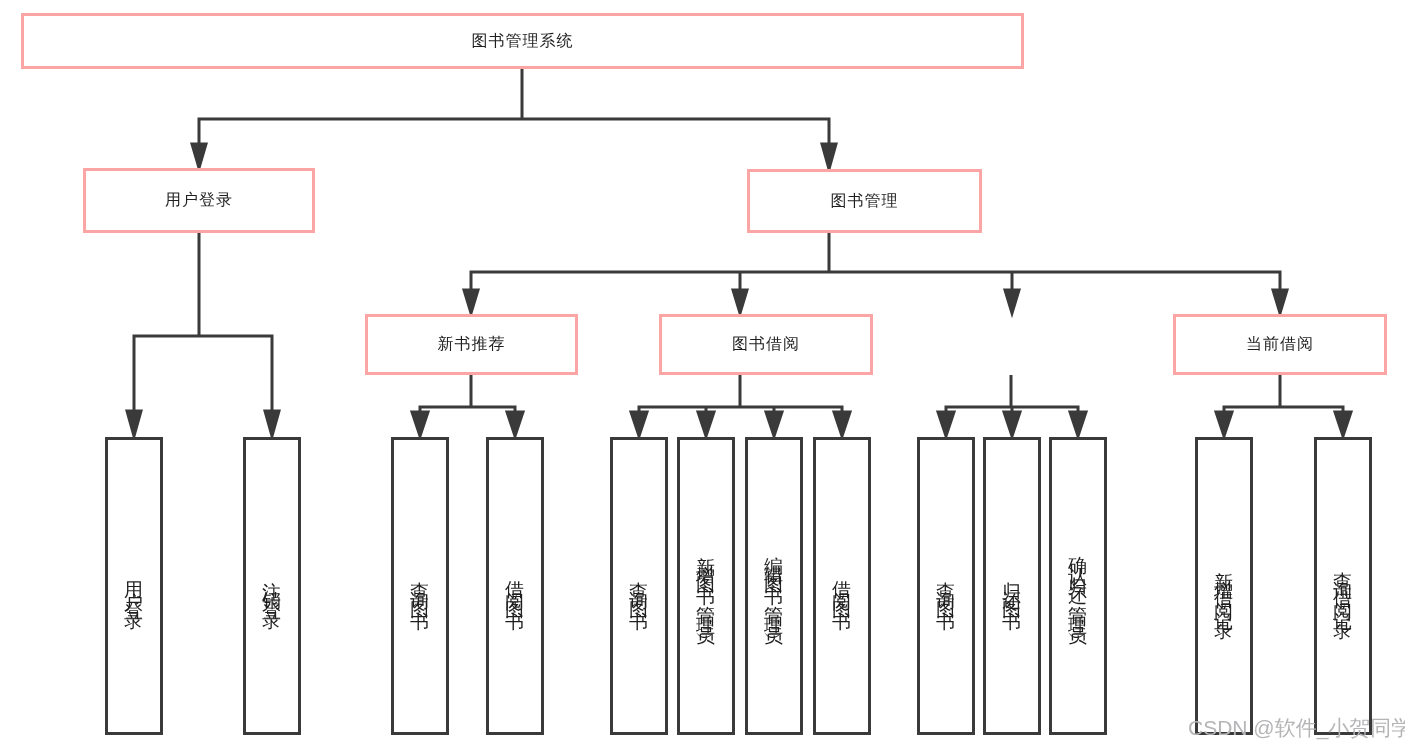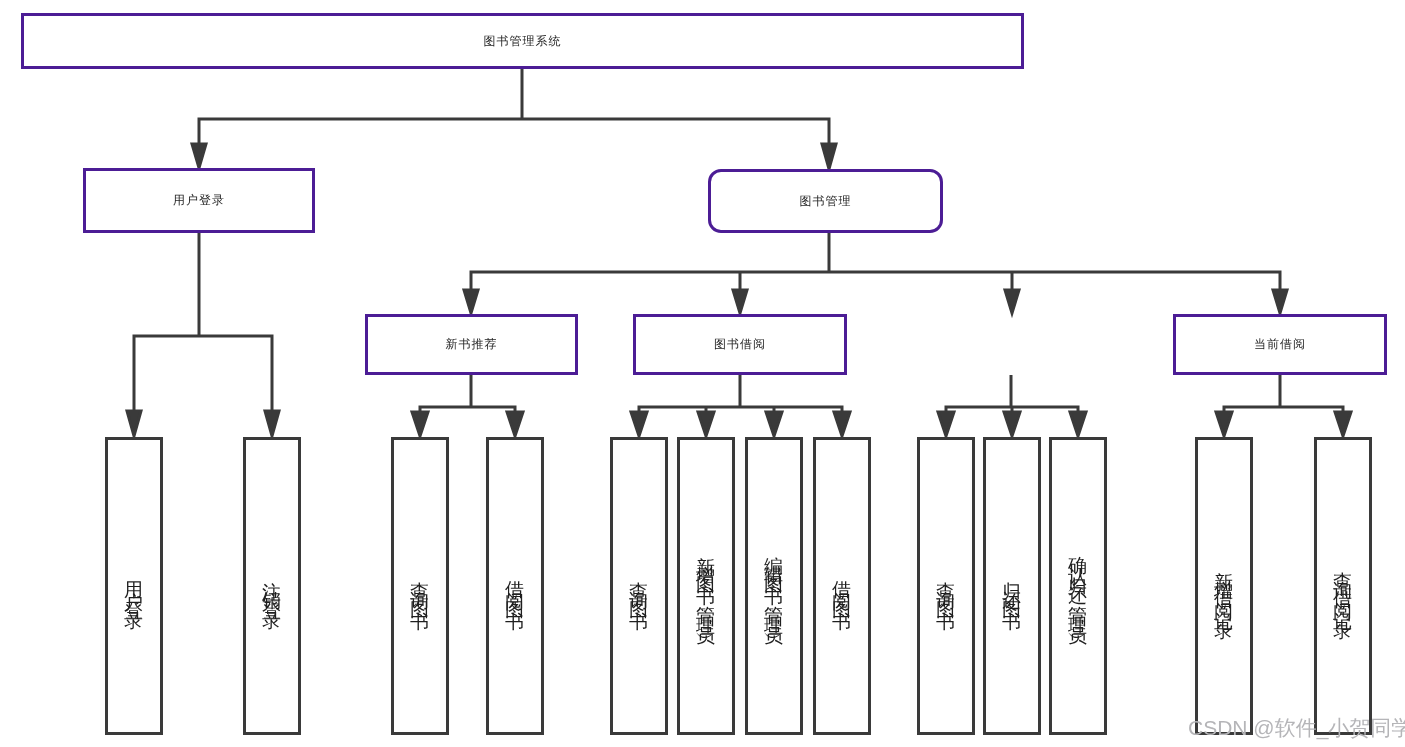--- a/index.html
+++ b/index.html
@@ -19,36 +19,36 @@
     position: absolute;
     left: 0;
     top: 0;
     width: 1405px;
     height: 747px;
     pointer-events: none;
   }
   .box {
     position: absolute;
     box-sizing: border-box;
-    border: 3px solid #4c1d95;
+    border: 3px solid #fca5a5;
     background: #ffffff;
     color: #1f1f1f;
     display: flex;
     align-items: center;
     justify-content: center;
-    font-size: 12px;
+    font-size: 16px;
     letter-spacing: 1px;
     white-space: nowrap;
   }
   .box.root   { left: 21px;  top: 13px;  width: 1003px; height: 56px; }
   .box.lv2a   { left: 83px;  top: 168px; width: 232px;  height: 65px; }
-  .box.lv2b   { left: 708px; top: 169px; width: 235px;  height: 64px; border-radius: 13px; }
+  .box.lv2b   { left: 747px; top: 169px; width: 235px;  height: 64px; }
   .box.lv3    { top: 314px;  height: 61px; }
   .lv3.p1 { left: 365px;  width: 213px; }
-  .lv3.p2 { left: 633px;  width: 214px; }
+  .lv3.p2 { left: 659px;  width: 214px; }
   .lv3.p3 { left: 905px;  width: 213px; }
   .lv3.p4 { left: 1173px; width: 214px; }
   .leaf {
     position: absolute;
     box-sizing: border-box;
     top: 437px;
     width: 58px;
     height: 298px;
     border: 3px solid #3a3a3a;
     background: #ffffff;

